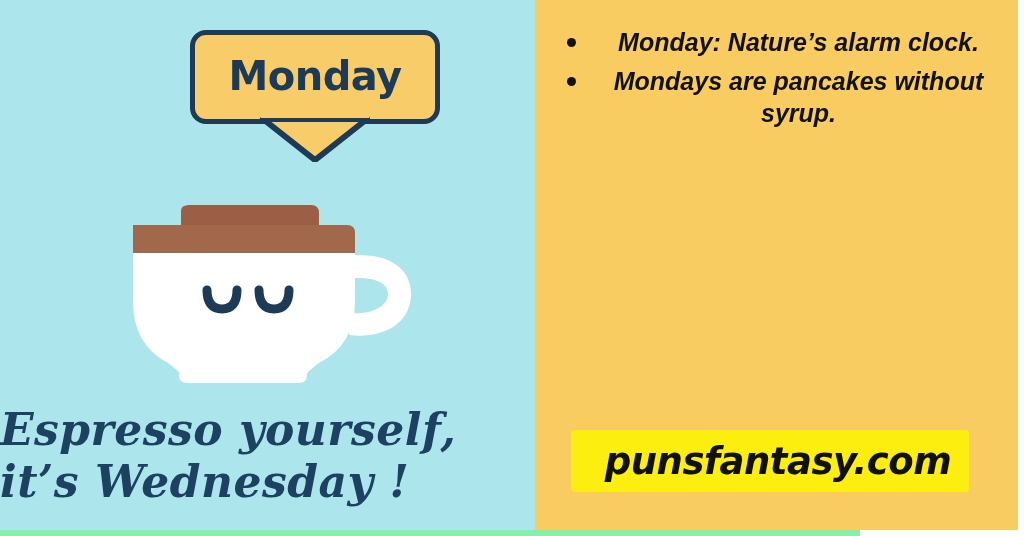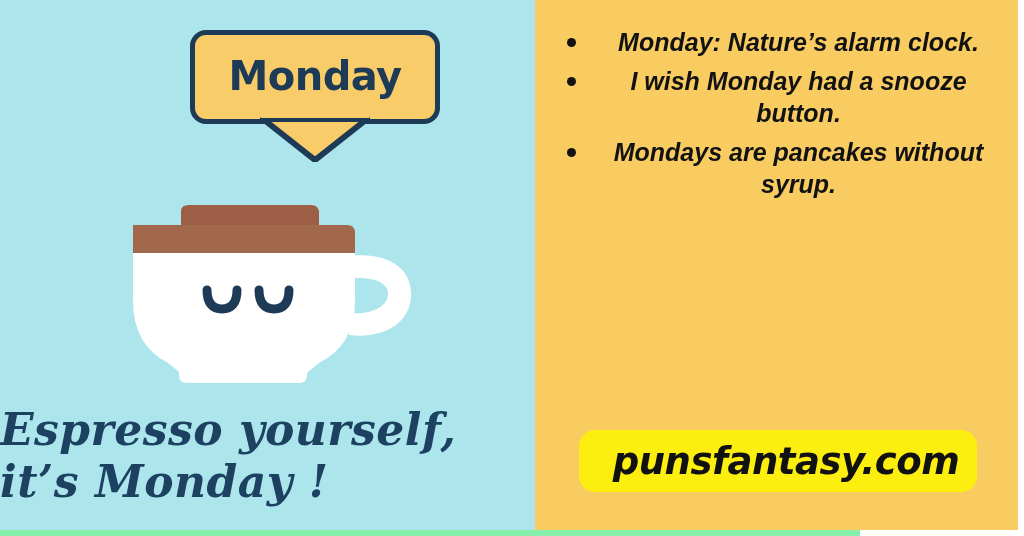--- a/index.html
+++ b/index.html
@@ -124,26 +124,26 @@
     left: 8px;
     top: 12px;
     width: 9px;
     height: 9px;
     border-radius: 50%;
     background: #121212;
   }
 
   .site-banner {
     position: absolute;
-    left: 44px;
+    left: 36px;
     top: 430px;
     width: 398px;
     height: 62px;
     background: #fcee0f;
-    border-radius: 16px;
+    border-radius: 4px;
     display: flex;
     align-items: center;
     justify-content: center;
     padding-left: 16px;
   }
   .site-banner-text {
     font-family: "DejaVu Sans", sans-serif;
     font-style: italic;
     font-weight: bold;
     font-size: 37px;
@@ -181,30 +181,29 @@
 
         <path d="M56 152 L184 152 L184 170 Q184 178 176 178 L64 178 Q56 178 56 170 Z" fill="#ffffff"></path>
 
         <path d="M84 85 Q84 104 99 104 Q114 104 114 85" fill="none" stroke="#1d3a56" stroke-width="9" stroke-linecap="round"></path>
         <path d="M136 85 Q136 104 151 104 Q166 104 166 85" fill="none" stroke="#1d3a56" stroke-width="9" stroke-linecap="round"></path>
       </svg>
     </div>
 
     <div class="tagline">
       <span class="l1">Espresso yourself,</span>
-      <span class="l2">it’s Monday !</span>
+      <span class="l2">it’s Wednesday !</span>
     </div>
 
   </div>
 
   <div class="right-panel">
 
     <ul class="joke-list">
       <li class="joke-item">Monday: Nature’s alarm clock.</li>
-      <li class="joke-item">I wish Monday had a snooze button.</li>
       <li class="joke-item">Mondays are pancakes without syrup.</li>
     </ul>
 
     <div class="site-banner">
       <span class="site-banner-text">punsfantasy.com</span>
     </div>
 
   </div>
 
 </div>

